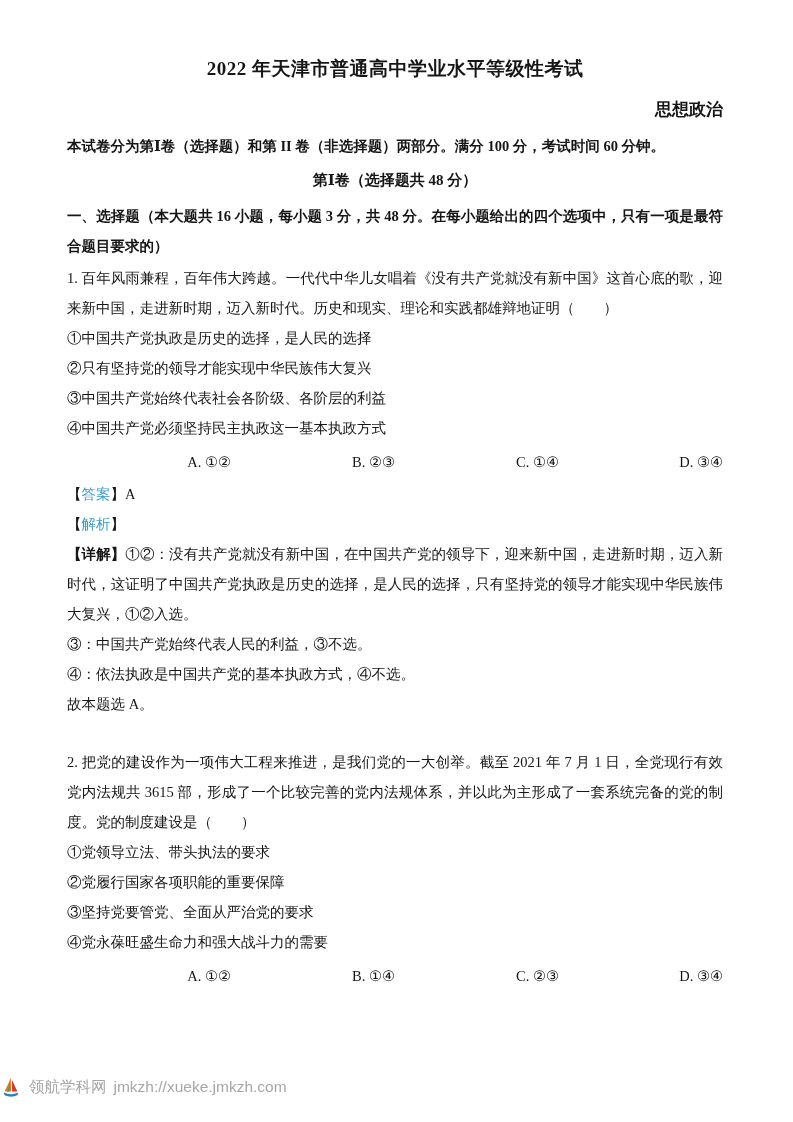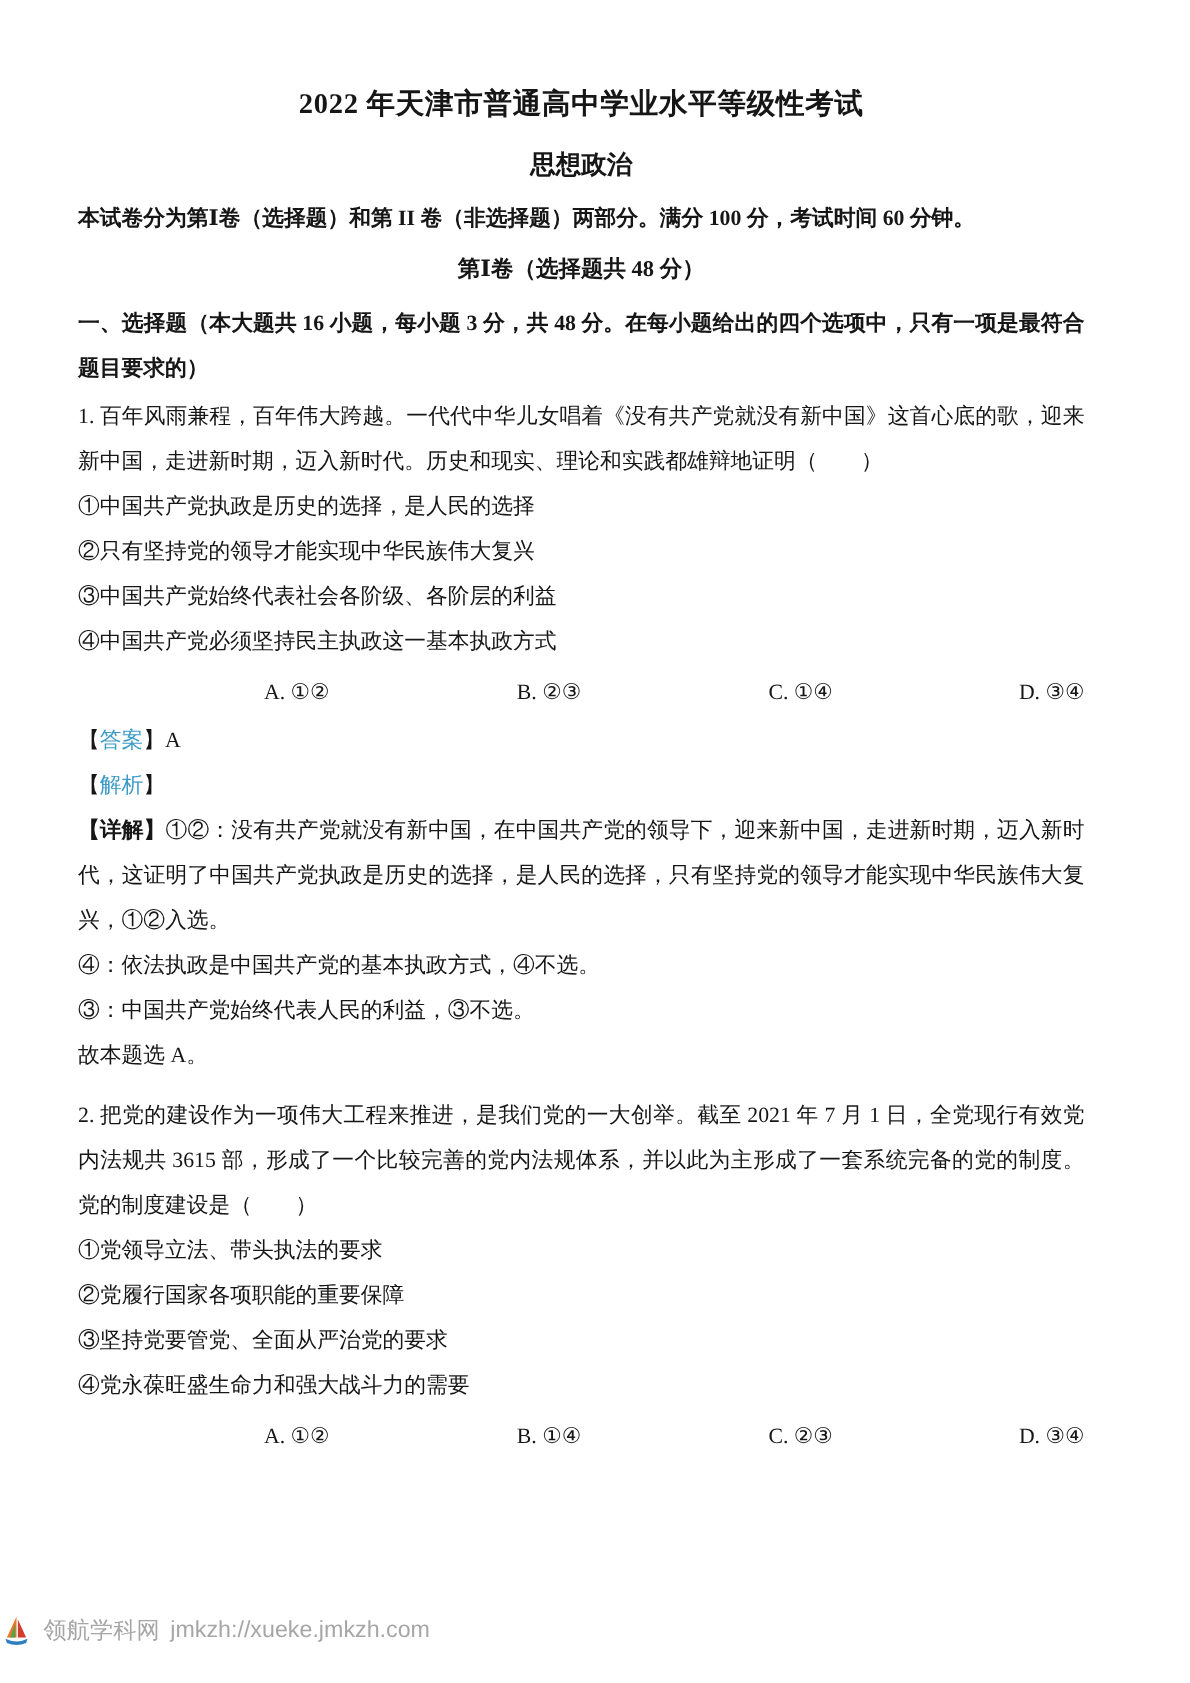--- a/index.html
+++ b/index.html
@@ -5,39 +5,39 @@
   :root{
     --accent:#3d9bc7;
     --footer:#a6a6a6;
   }
   html,body{margin:0;padding:0;background:#ffffff;}
   .page{
     width:793px;
     height:1122px;
     margin:0 auto;
     box-sizing:border-box;
-    padding:56px 70px 20px 52px;
+    padding:56px 70px 20px 67px;
     position:relative;
     background:#ffffff;
     font-family:"Liberation Serif","DejaVu Serif",serif;
     color:#161616;
     font-size:14.5px;
     overflow:hidden;
   }
   h1.title{
     font-size:19px;
     font-weight:bold;
     text-align:center;
     margin:0 0 16px 0;
     letter-spacing:0.5px;
   }
   h2.subtitle{
     font-size:17px;
     font-weight:bold;
-    text-align:center;
+    text-align:right;
     margin:0 0 10px 0;
   }
   p{
     margin:0;
     line-height:30px;
     text-align:justify;
   }
   .bold{font-weight:bold;}
   .section-header{
     font-weight:bold;
@@ -49,21 +49,21 @@
     display:grid;
     grid-template-columns:repeat(4,1fr);
     line-height:30px;
     margin:4px 0 2px 0;
   }
   .choices span{text-align:right;}
   .answer-line,.analysis-line{line-height:30px;}
   .blue{color:var(--accent,#3d9bc7);}
   .detail-lead{font-weight:bold;}
   .question{margin-top:2px;}
-  .question.q2{margin-top:10px;}
+  .question.q2{margin-top:28px;}
   .footer{
     position:absolute;
     left:0;
     bottom:24px;
     width:100%;
     display:flex;
     align-items:center;
     gap:7px;
     color:var(--footer,#a6a6a6);
     font-size:15.5px;
@@ -99,22 +99,22 @@
       <span>B. ②③</span>
       <span>C. ①④</span>
       <span>D. ③④</span>
     </div>
 
     <p class="answer-line"><span>【</span><span class="blue">答案</span><span>】</span><span>A</span></p>
 
     <p class="analysis-line"><span>【</span><span class="blue">解析</span><span>】</span></p>
 
     <p><span class="detail-lead">【详解】</span><span>①②：没有共产党就没有新中国，在中国共产党的领导下，迎来新中国，走进新时期，迈入新时代，这证明了中国共产党执政是历史的选择，是人民的选择，只有坚持党的领导才能实现中华民族伟大复兴，①②入选。</span></p>
+    <p>③：中国共产党始终代表人民的利益，③不选。</p>
     <p>④：依法执政是中国共产党的基本执政方式，④不选。</p>
-    <p>③：中国共产党始终代表人民的利益，③不选。</p>
     <p>故本题选 A。</p>
   </div>
 
   <div class="question q2">
     <p>2. 把党的建设作为一项伟大工程来推进，是我们党的一大创举。截至 2021 年 7 月 1 日，全党现行有效党内法规共 3615 部，形成了一个比较完善的党内法规体系，并以此为主形成了一套系统完备的党的制度。党的制度建设是（　　）</p>
     <p>①党领导立法、带头执法的要求</p>
     <p>②党履行国家各项职能的重要保障</p>
     <p>③坚持党要管党、全面从严治党的要求</p>
     <p>④党永葆旺盛生命力和强大战斗力的需要</p>
 

